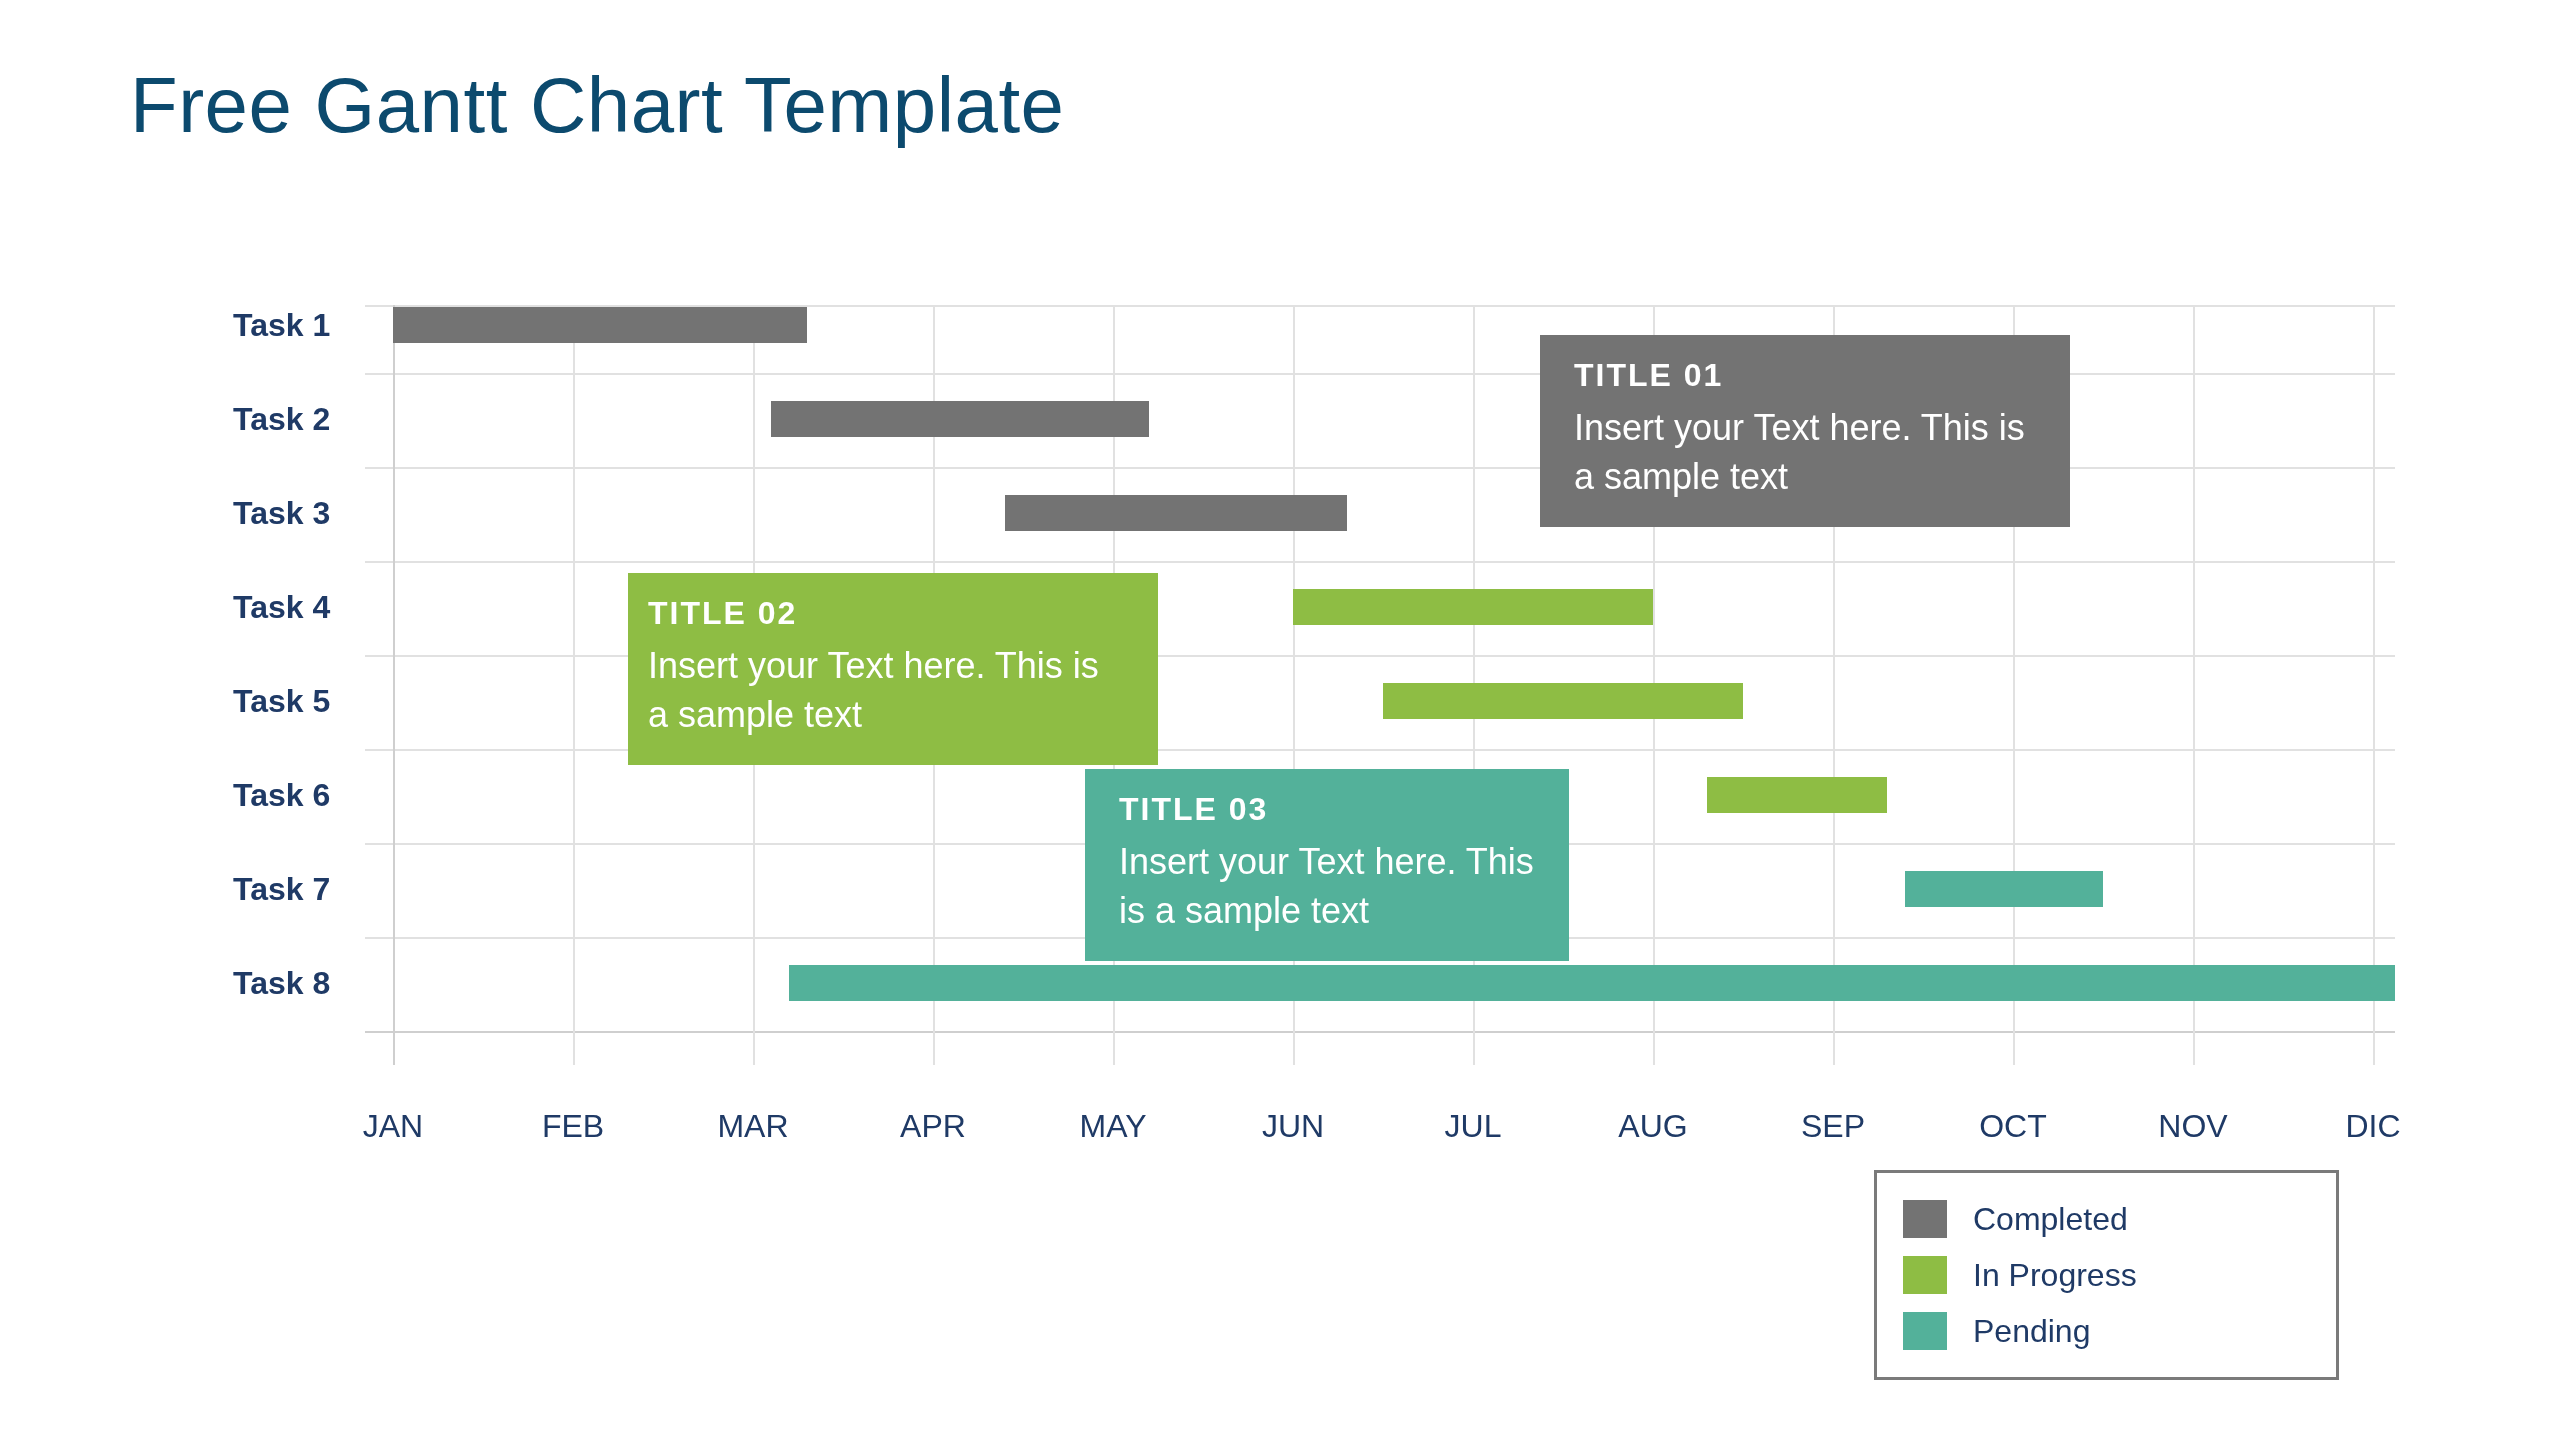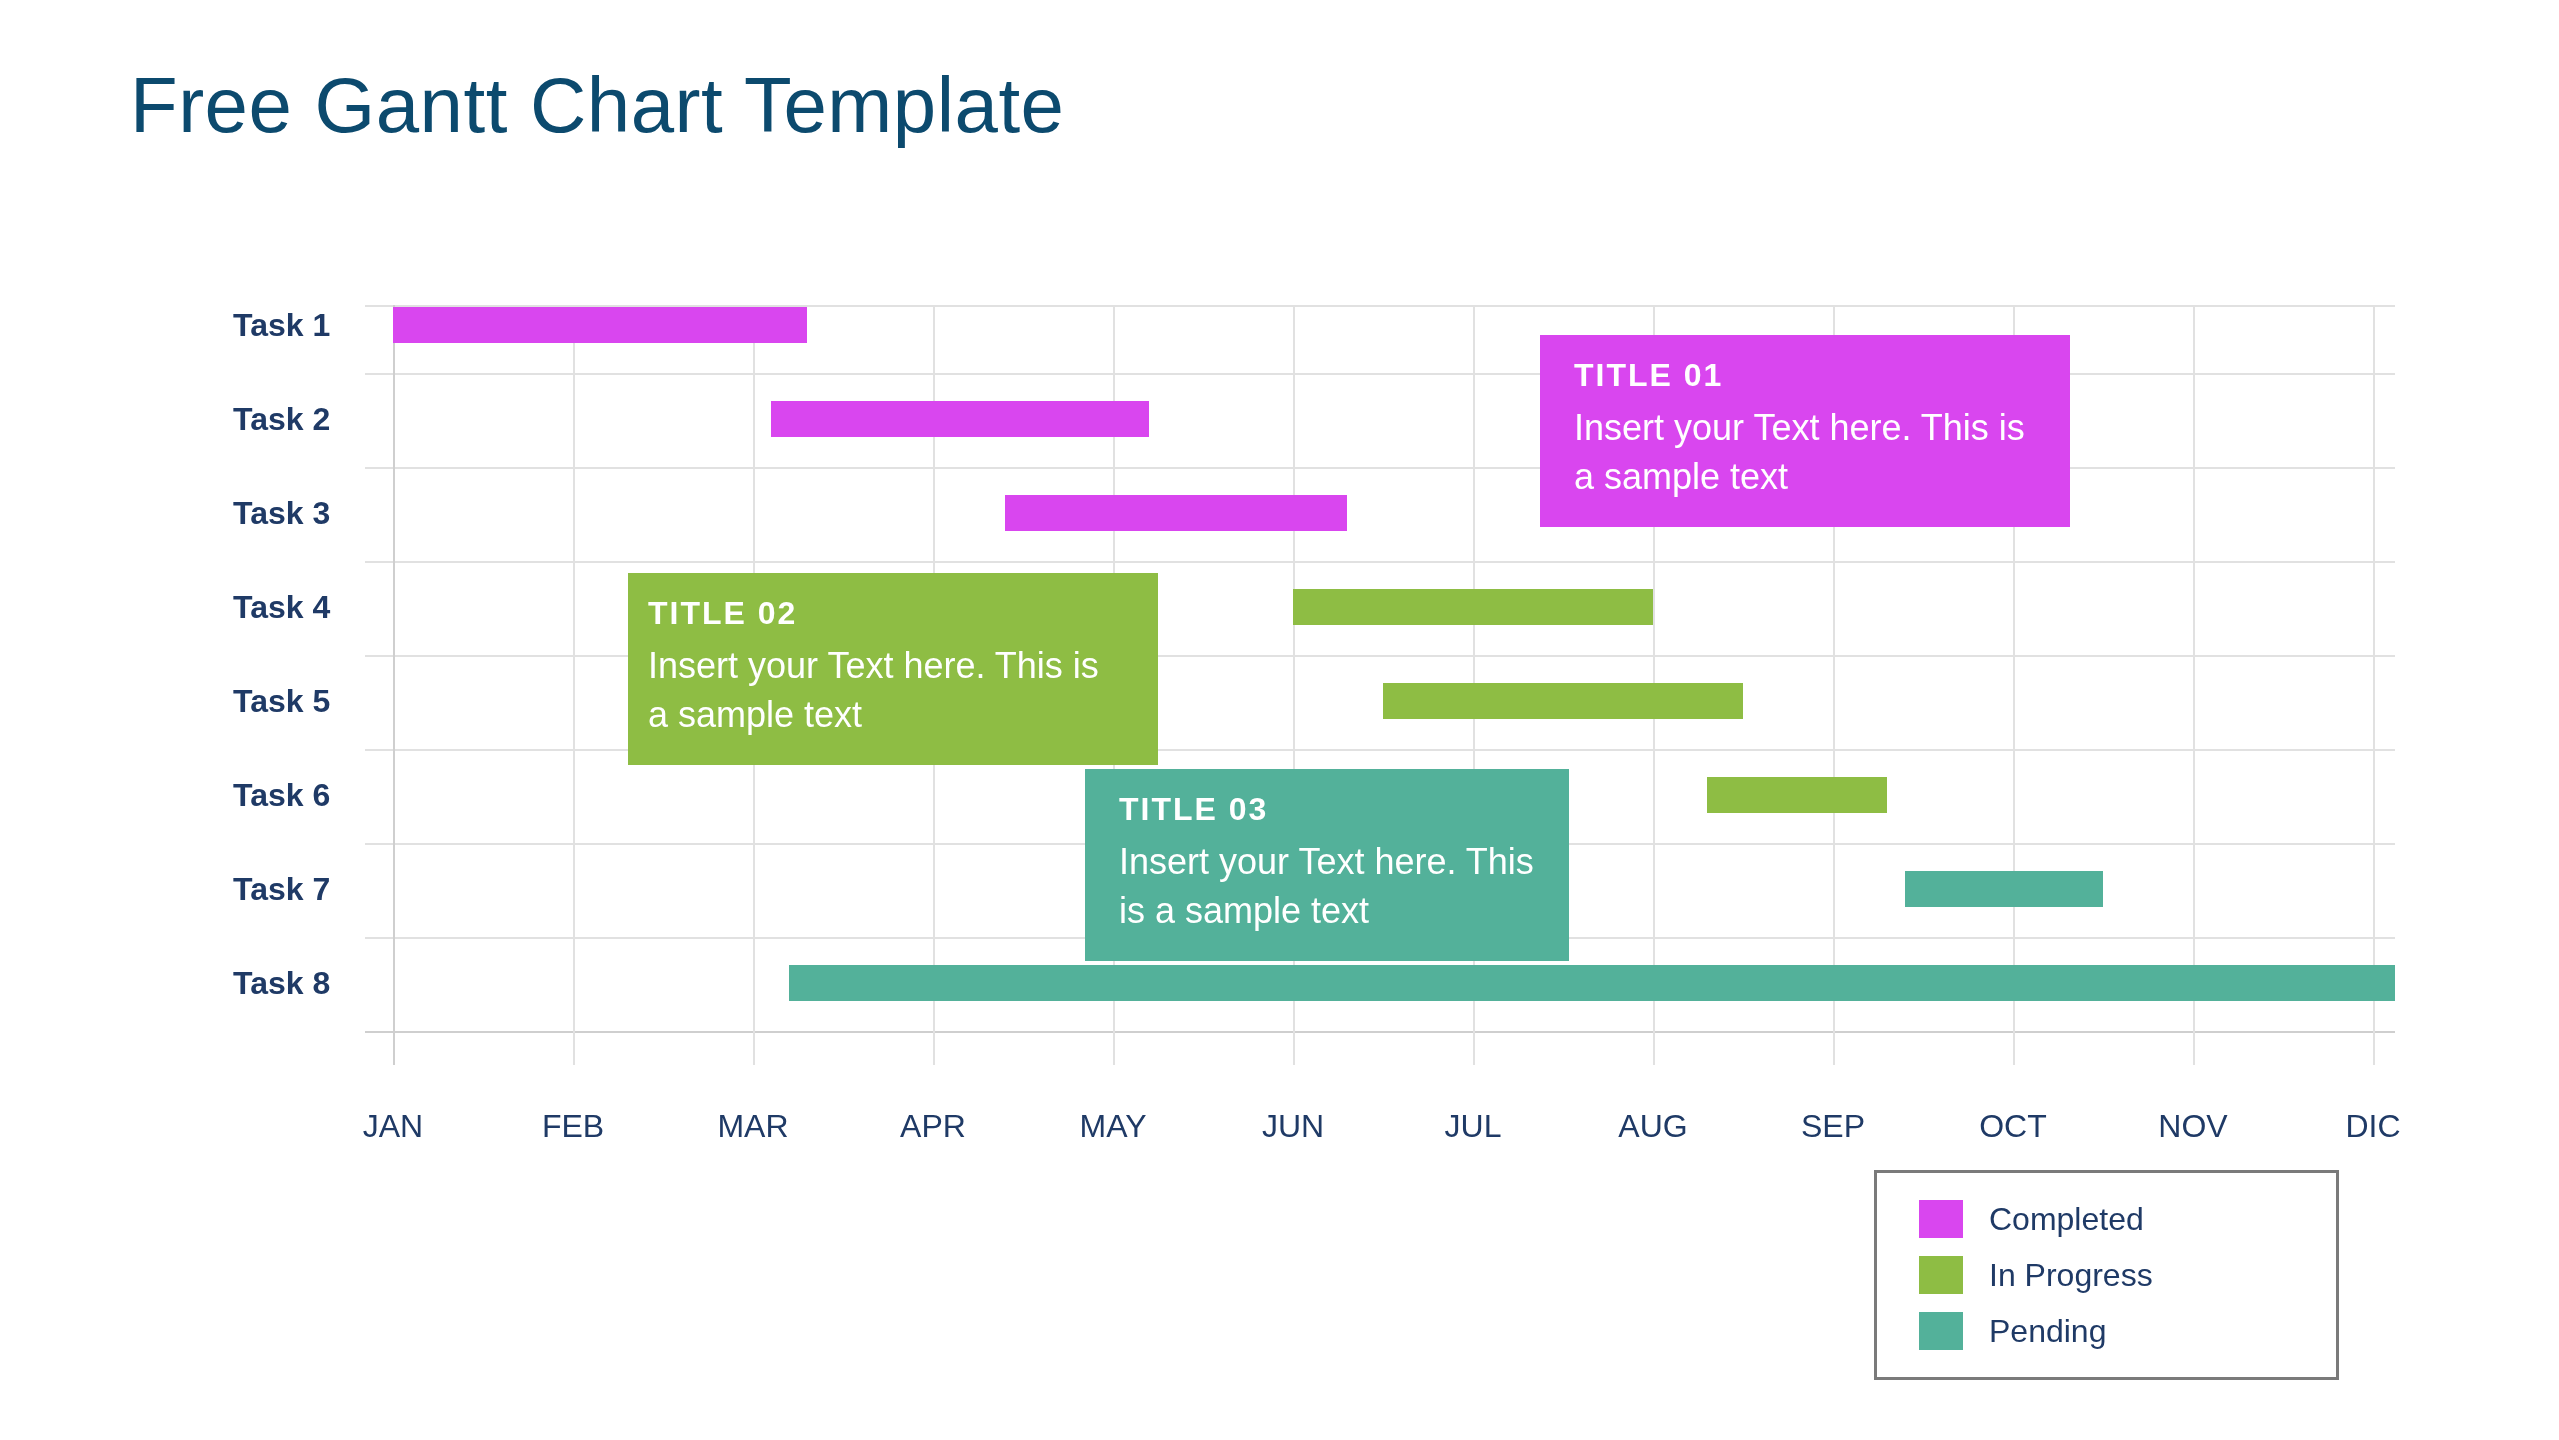--- a/index.html
+++ b/index.html
@@ -10,31 +10,31 @@
   
   .grid-v { position: absolute; top: 0; bottom: 0; width: 0; border-left: 2px solid #e1e1e1; }
   .grid-h { position: absolute; left: 0; right: 0; height: 0; border-top: 2px solid #e1e1e1; }
   .axis-line { border-color: #cfcfcf; }
   
   .task-label { position: absolute; left: 233px; font-size: 32px; color: #1f3a66; font-weight: 700; transform: translateY(-50%); }
   
   .month-label { position: absolute; top: 1108px; font-size: 32px; color: #1f3a66; font-weight: 400; transform: translateX(-50%); }
   
   .bar { position: absolute; height: 36px; }
-  .c-completed { background: #d946ef; }
+  .c-completed { background: #737373; }
   .c-progress  { background: #8ebd44; }
   .c-pending   { background: #53b19a; }
   
   .callout { position: absolute; padding: 22px 34px 26px 34px; color: #ffffff; }
   .callout .h { font-size: 32px; font-weight: 700; letter-spacing: 2px; margin-bottom: 10px; }
   .callout .p { font-size: 36px; font-weight: 400; line-height: 1.35; }
   
   .footer-text { position: absolute; left: 250px; top: 1222px; font-size: 30px; color: #2a2a2a; line-height: 1.9; }
   
-  .legend { position: absolute; right: 220px; top: 1170px; width: 465px; border: 3px solid #7a7a7a; padding: 18px 26px 18px 42px; }
+  .legend { position: absolute; right: 220px; top: 1170px; width: 465px; border: 3px solid #7a7a7a; padding: 18px 26px 18px 26px; }
   .legend-row { display: flex; align-items: center; gap: 26px; height: 56px; }
   .legend-swatch { width: 44px; height: 38px; }
   .legend-txt { font-size: 32px; color: #1f3a66; }
 </style>
 </head>
 <body>
 
 <div class="slide">
   <div class="title">Free Gantt Chart Template</div>
 

